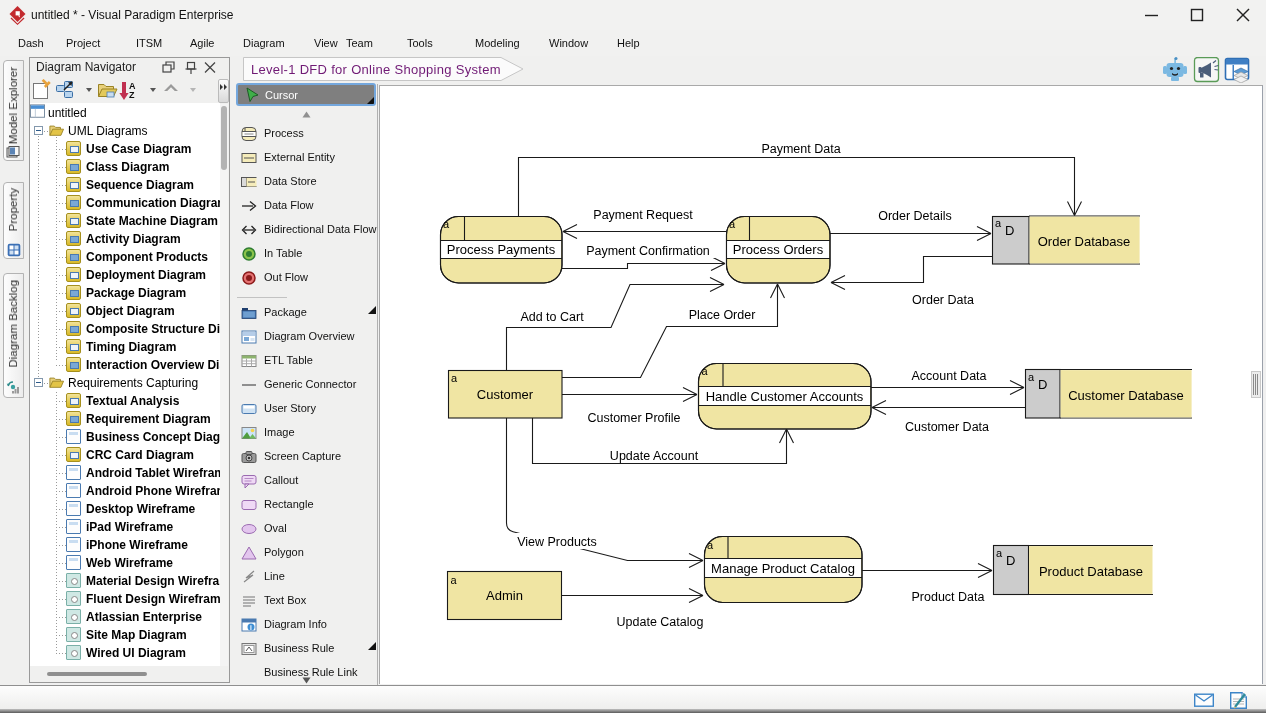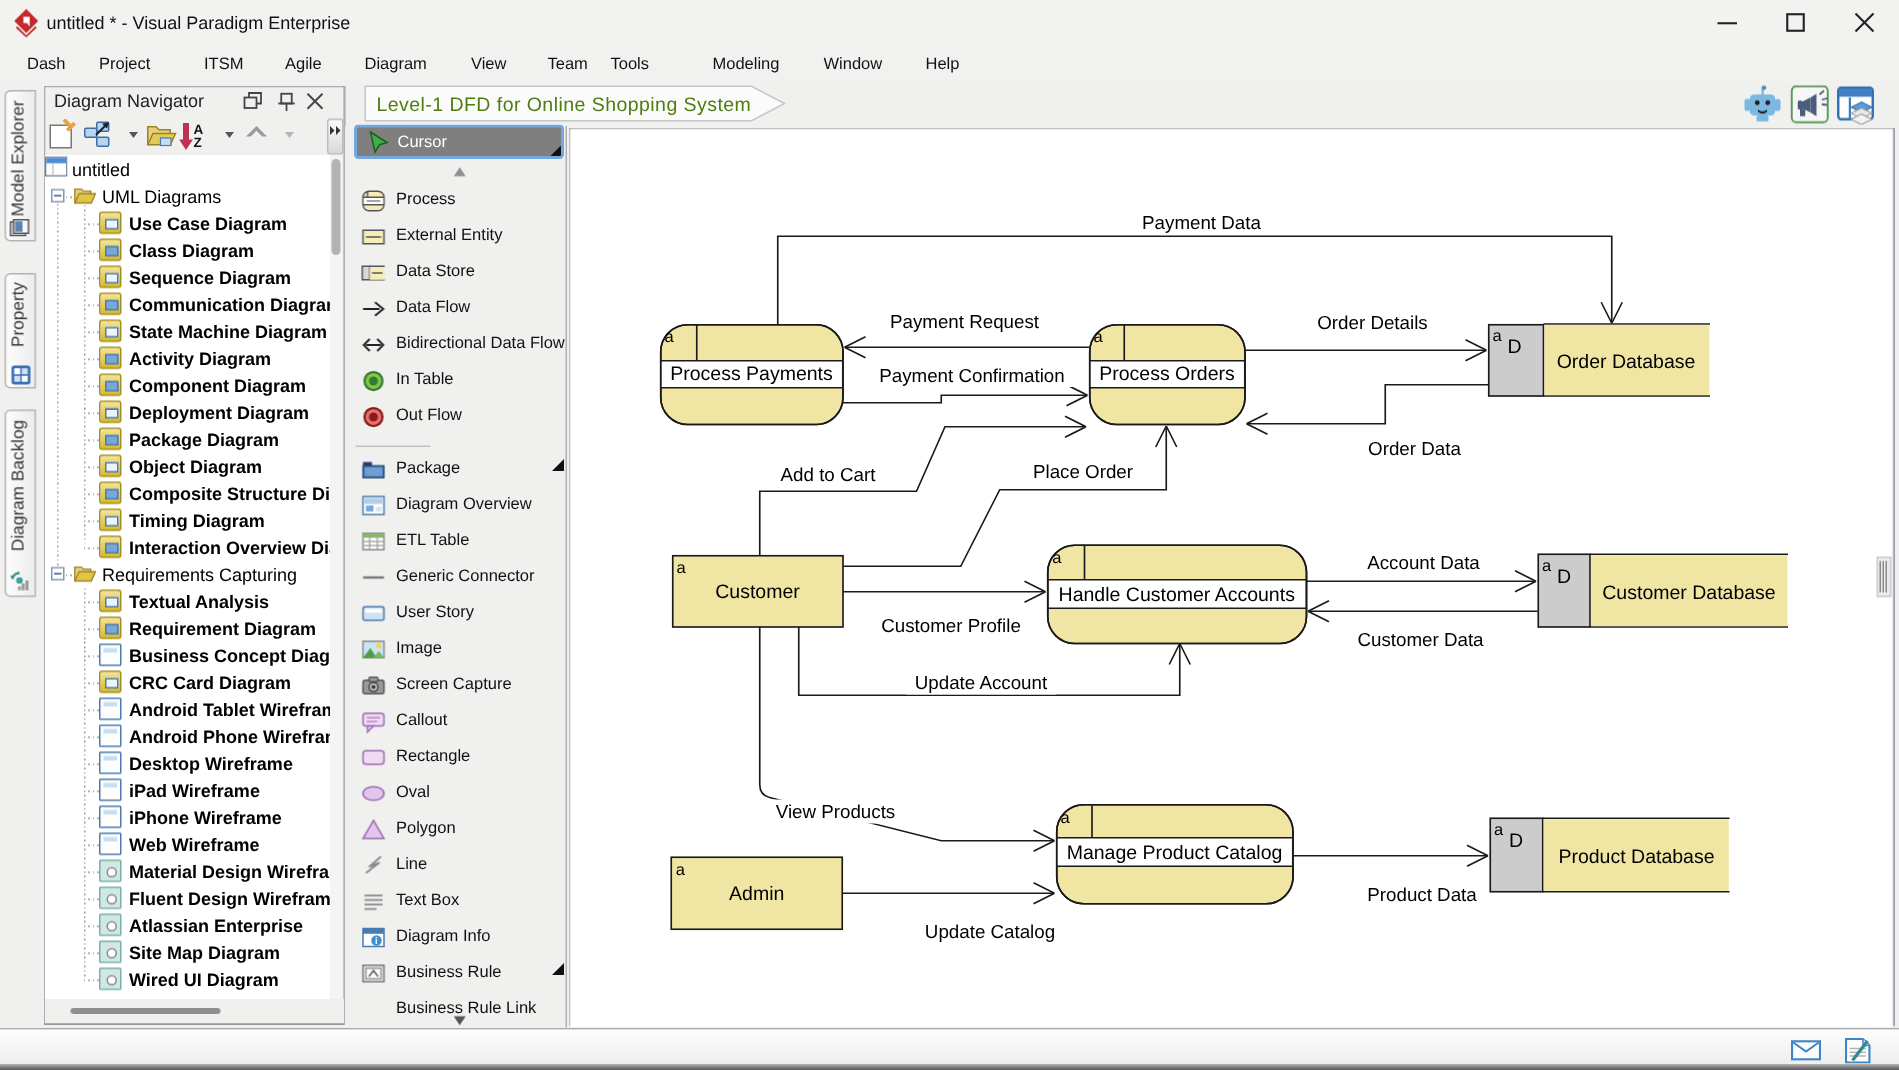--- a/index.html
+++ b/index.html
@@ -7,21 +7,21 @@
   body { font-family:"Liberation Sans", sans-serif; background:#f0f0f0; position:relative; -webkit-font-smoothing:antialiased; transform:translateZ(0); }
   .abs { position:absolute; transform:translateZ(0); }
   
   #titlebar { left:0; top:0; width:1266px; height:30px; background:#f2f2f1; }
   #titletext { left:31px; top:8px; font-size:12px; color:#111; }
   
   #menubar { left:0; top:30px; width:1266px; height:26px; background:#f1f1f0; }
   .menu { position:absolute; transform:translateZ(0); top:37px; font-size:11px; color:#111; }
   
   #toolrow { left:0; top:56px; width:1266px; height:29px; background:#f0f0ef; }
-  #crumbtext { left:251px; top:62px; font-size:13px; letter-spacing:0.3px; color:#4d7c0f; }
+  #crumbtext { left:251px; top:62px; font-size:13px; letter-spacing:0.3px; color:#701a75; }
   
   #tabstrip { left:0; top:56px; width:28px; height:629px; background:#f0f0ef; }
   .vtab { position:absolute; transform:translateZ(0); left:3px; width:21px; background:linear-gradient(to right,#fdfdfd,#ececec); border:1px solid #b3b3b3; border-radius:4px 0 0 4px; }
   .vtext { position:absolute; will-change:transform; writing-mode:vertical-rl; transform:rotate(180deg); font-size:11.5px; color:#333; left:3px; top:8px; }
   
   #navpanel { left:29px; top:57px; width:201px; height:626px; background:#f0f0ef; border:1px solid #999; }
   #navtitle { left:36px; top:60px; font-size:12px; color:#222; }
   #navtree { left:30px; top:103px; width:190px; height:563px; background:#fff; overflow:hidden; }
   .trow { position:absolute; transform:translateZ(0); height:18px; font-size:12px; color:#000; white-space:nowrap; line-height:18px; }
   .trow b { font-weight:700; }
@@ -62,21 +62,21 @@
   <line x1="99" y1="3" x2="111" y2="15" stroke="#222" stroke-width="1.4"></line>
   <line x1="111" y1="3" x2="99" y2="15" stroke="#222" stroke-width="1.4"></line>
 </svg>
 <div class="abs" id="menubar"></div>
 <span class="menu" style="left:18px">Dash</span>
 <span class="menu" style="left:66px">Project</span>
 <span class="menu" style="left:136px">ITSM</span>
 <span class="menu" style="left:190px">Agile</span>
 <span class="menu" style="left:243px">Diagram</span>
 <span class="menu" style="left:314px">View</span>
-<span class="menu" style="left:365px">Team</span>
+<span class="menu" style="left:346px">Team</span>
 <span class="menu" style="left:407px">Tools</span>
 <span class="menu" style="left:475px">Modeling</span>
 <span class="menu" style="left:549px">Window</span>
 <span class="menu" style="left:617px">Help</span>
 <div class="abs" id="toolrow"></div>
 <svg class="abs" style="left:242px;top:56px" width="285" height="26" viewBox="0 0 285 26">
   <path d="M1.5 1.5 H259 L281 13 L259 24.5 H1.5 Z" fill="#fbfbfb" stroke="#c6c6c6" stroke-width="1"></path>
 </svg>
 <div class="abs" id="crumbtext">Level-1 DFD for Online Shopping System</div>
 
@@ -236,21 +236,21 @@
     <span class="ticon ig ig2" style="left:36px;top:92px"></span>
     <div class="trow" style="left:56px;top:91px"><b>Communication Diagram</b></div>
   <div class="hdot" style="left:26px;top:118px;width:10px"></div>
     <span class="ticon ig" style="left:36px;top:110px"></span>
     <div class="trow" style="left:56px;top:109px"><b>State Machine Diagram</b></div>
   <div class="hdot" style="left:26px;top:136px;width:10px"></div>
     <span class="ticon ig ig2" style="left:36px;top:128px"></span>
     <div class="trow" style="left:56px;top:127px"><b>Activity Diagram</b></div>
   <div class="hdot" style="left:26px;top:154px;width:10px"></div>
     <span class="ticon ig ig2" style="left:36px;top:146px"></span>
-    <div class="trow" style="left:56px;top:145px"><b>Component Diagram</b></div>
+    <div class="trow" style="left:56px;top:145px"><b>Component Products</b></div>
   <div class="hdot" style="left:26px;top:172px;width:10px"></div>
     <span class="ticon ig" style="left:36px;top:164px"></span>
     <div class="trow" style="left:56px;top:163px"><b>Deployment Diagram</b></div>
   <div class="hdot" style="left:26px;top:190px;width:10px"></div>
     <span class="ticon ig ig2" style="left:36px;top:182px"></span>
     <div class="trow" style="left:56px;top:181px"><b>Package Diagram</b></div>
   <div class="hdot" style="left:26px;top:208px;width:10px"></div>
     <span class="ticon ig" style="left:36px;top:200px"></span>
     <div class="trow" style="left:56px;top:199px"><b>Object Diagram</b></div>
   <div class="hdot" style="left:26px;top:226px;width:10px"></div>

